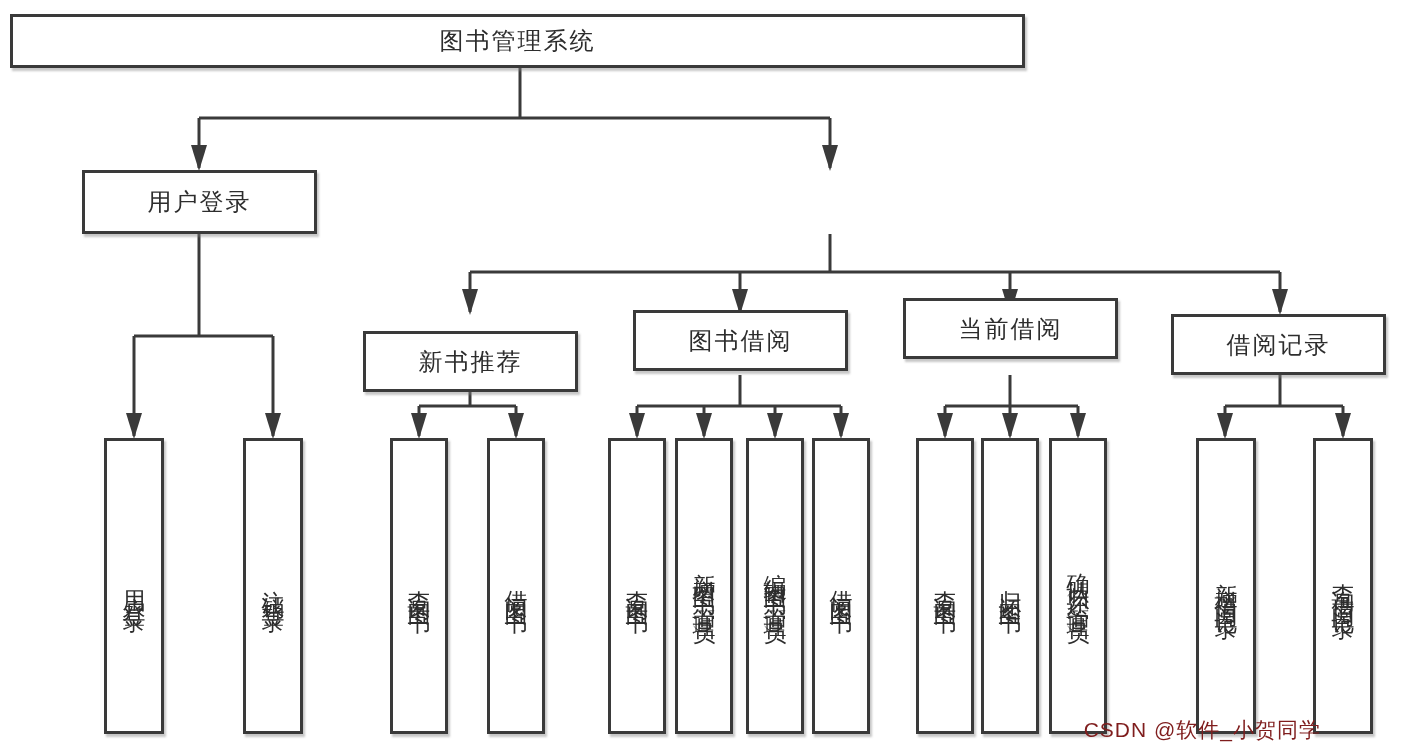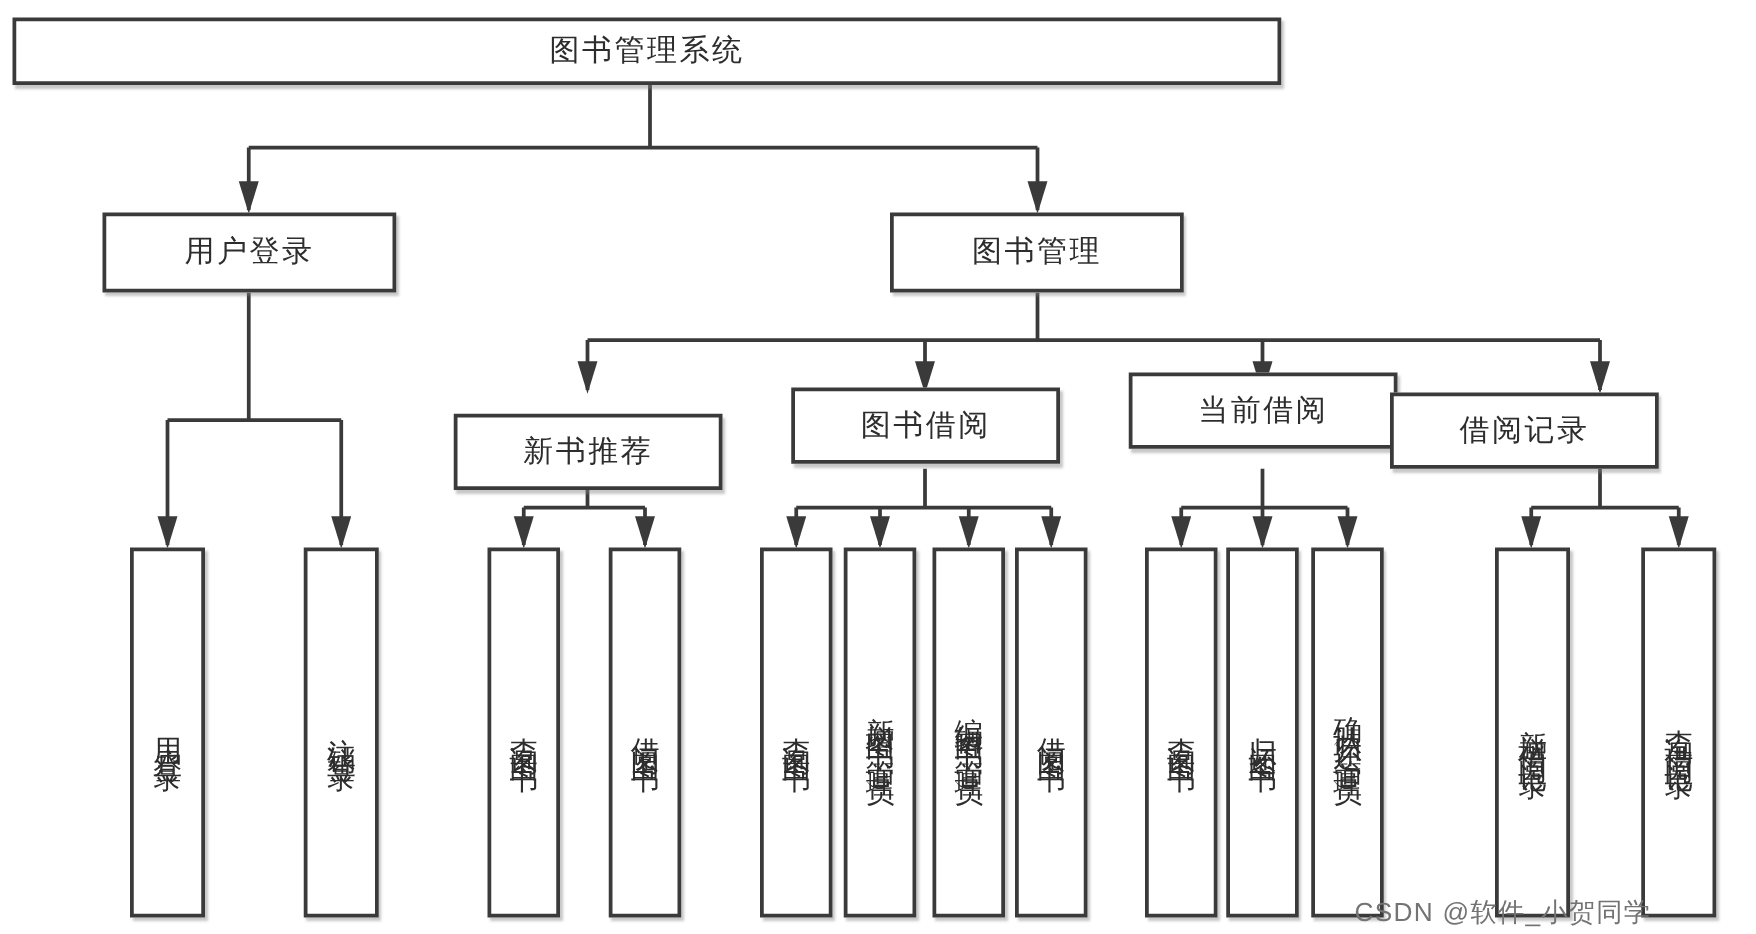--- a/index.html
+++ b/index.html
@@ -37,21 +37,21 @@
     writing-mode: vertical-rl;
     text-orientation: mixed;
     letter-spacing: 7px;
     white-space: normal;
     font-size: 23px;
   }
   .watermark {
     position: absolute;
     right: 4px; bottom: 3px;
     font-size: 21px;
-    color: #737373;
+    color: #7f1d1d;
     letter-spacing: 1px;
     z-index: 10;
   }
 </style>
 </head>
 <body>
 
 <div class="stage">
 
   <svg class="connectors" viewBox="0 0 1405 747" xmlns="http://www.w3.org/2000/svg">
@@ -114,26 +114,25 @@
         <path d="M1225,406 H1343"></path>
         <path d="M1225,406 V436" marker-end="url(#arrow)"></path>
         <path d="M1343,406 V436" marker-end="url(#arrow)"></path>
       </g>
     </g>
   </svg>
 
   <div class="box" style="left:10px; top:14px; width:1015px; height:54px;">图书管理系统</div>
 
   <div class="box" style="left:82px; top:170px; width:235px; height:64px;">用户登录</div>
-  <div class="box" style="left:712px; top:170px; width:235px; height:64px;">图书管理</div>
 
   <div class="box" style="left:363px; top:331px; width:215px; height:61px;">新书推荐</div>
   <div class="box" style="left:633px; top:310px; width:215px; height:61px;">图书借阅</div>
   <div class="box" style="left:903px; top:298px; width:215px; height:61px;text-align:center;">当前借阅</div>
-  <div class="box" style="left:1112px; top:314px; width:215px; height:61px;">借阅记录</div>
+  <div class="box" style="left:1171px; top:314px; width:215px; height:61px;">借阅记录</div>
 
   <div class="box leaf" style="left:104px; top:438px; width:60px; height:296px;">用户登录</div>
   <div class="box leaf" style="left:243px; top:438px; width:60px; height:296px;">注销登录</div>
 
   <div class="box leaf" style="left:390px; top:438px; width:58px; height:296px;">查询图书</div>
   <div class="box leaf" style="left:487px; top:438px; width:58px; height:296px;">借阅图书</div>
 
   <div class="box leaf" style="left:608px; top:438px; width:58px; height:296px;">查询图书</div>
   <div class="box leaf" style="left:675px; top:438px; width:58px; height:296px;">新增图书（管理员）</div>
   <div class="box leaf" style="left:746px; top:438px; width:58px; height:296px;">编辑图书（管理员）</div>

